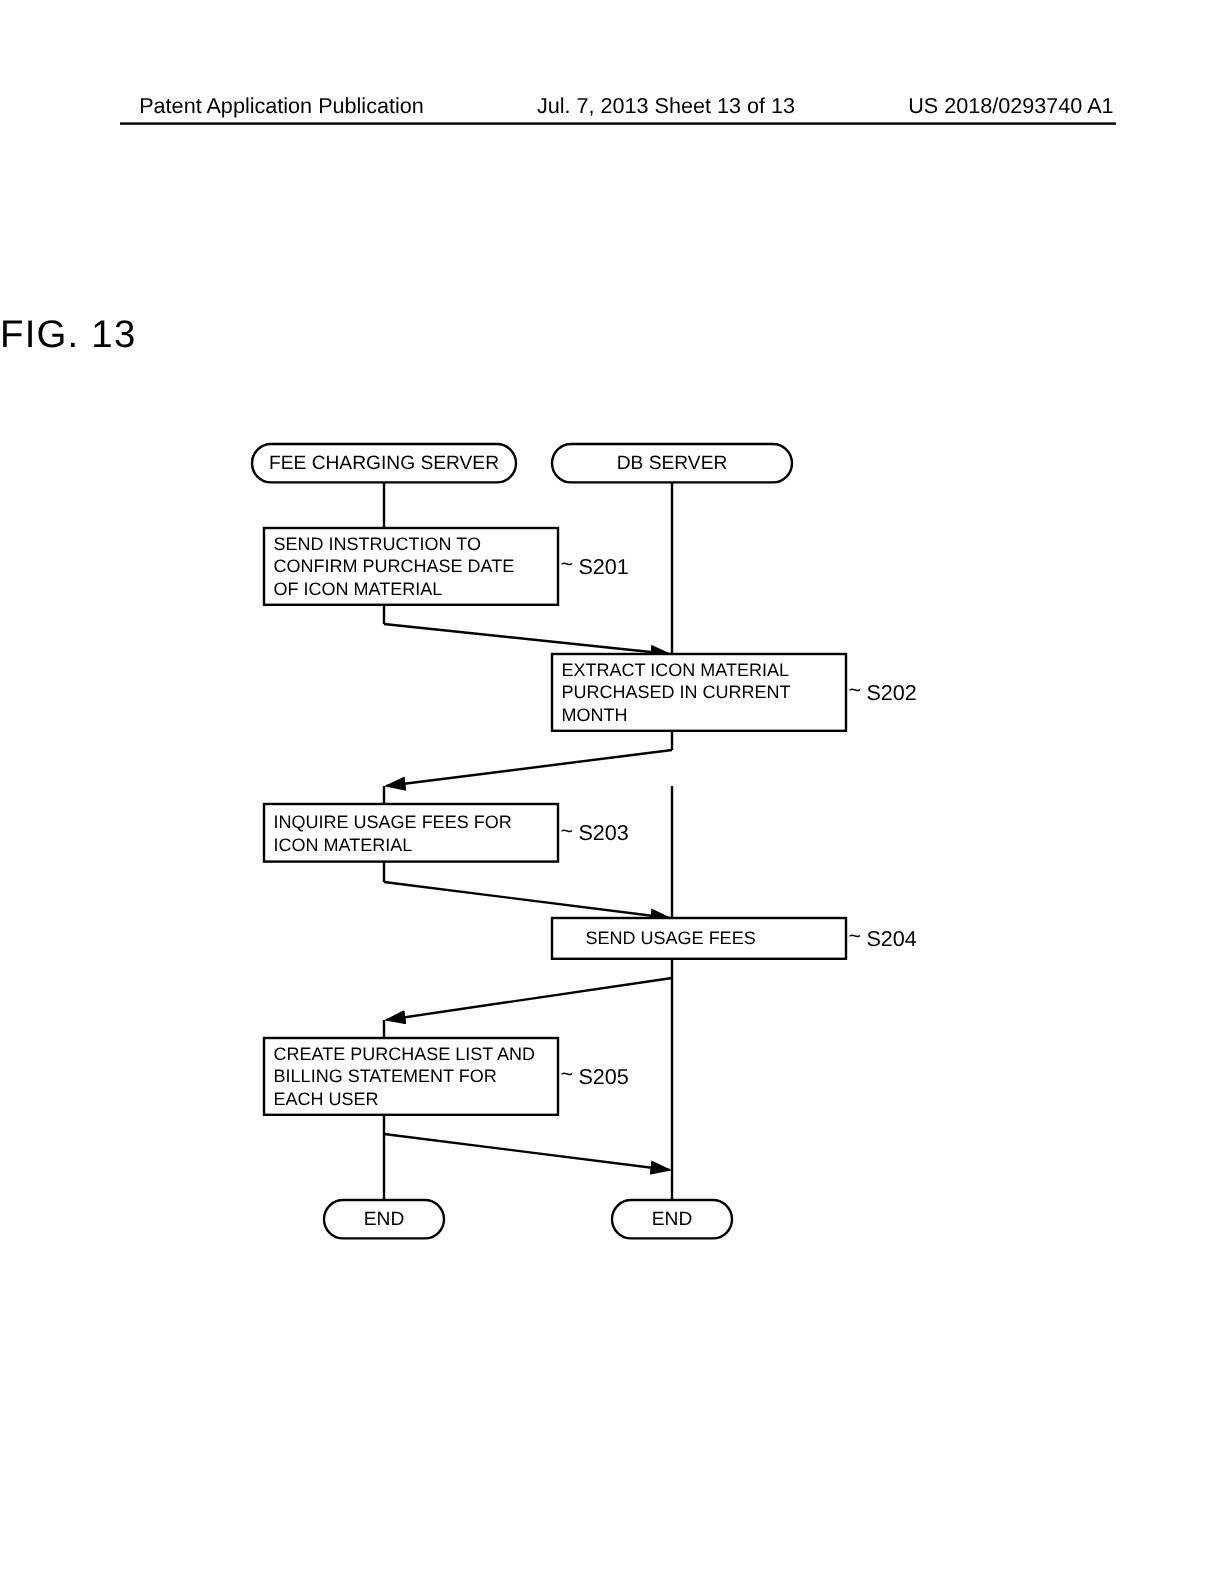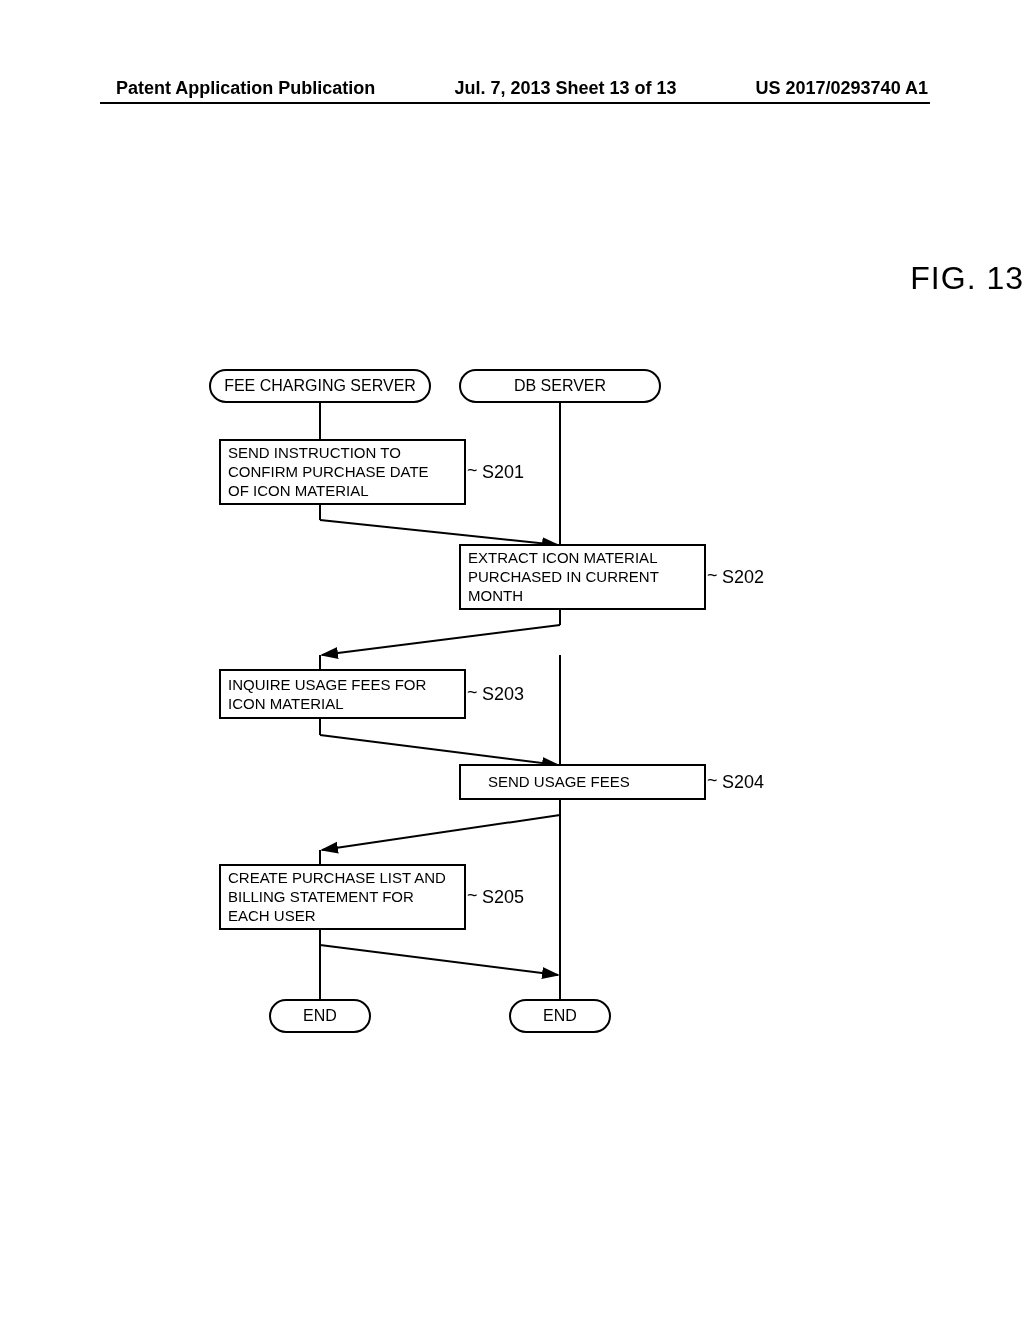--- a/index.html
+++ b/index.html
@@ -18,35 +18,35 @@
   .header {
     position: absolute;
     top: 78px;
     left: 0;
     width: 1024px;
     padding: 0 96px 0 116px;
     box-sizing: border-box;
     display: flex;
     justify-content: space-between;
     font-size: 18px;
-    font-weight: bold;
+    font-weight: normal;
   }
   .header-rule {
     position: absolute;
     top: 102px;
     left: 100px;
     width: 830px;
     height: 2px;
     background: #000;
   }
   .fig-title {
     position: absolute;
     top: 260px;
     width: 1024px;
-    text-align: right;
+    text-align: left;
     font-size: 32px;
     font-weight: 500;
     letter-spacing: 1px;
   }
   svg {
     position: absolute;
     top: 360px;
     left: 170px;
   }
   .term {
@@ -84,21 +84,21 @@
   }
 </style>
 </head>
 <body>
 
 <div class="page">
 
   <div class="header">
     <span>Patent Application Publication</span>
     <span>Jul. 7, 2013  Sheet 13 of 13</span>
-    <span>US 2017/0293740 A1</span>
+    <span>US 2018/0293740 A1</span>
   </div>
   <div class="header-rule"></div>
 
   <div class="fig-title">FIG. 13</div>
 
   <svg width="700" height="740">
     <defs>
       <marker id="arrow" markerWidth="10" markerHeight="10" refX="8" refY="3" orient="auto">
         <path d="M0,0 L0,6 L9,3 z" fill="#000"></path>
       </marker>

